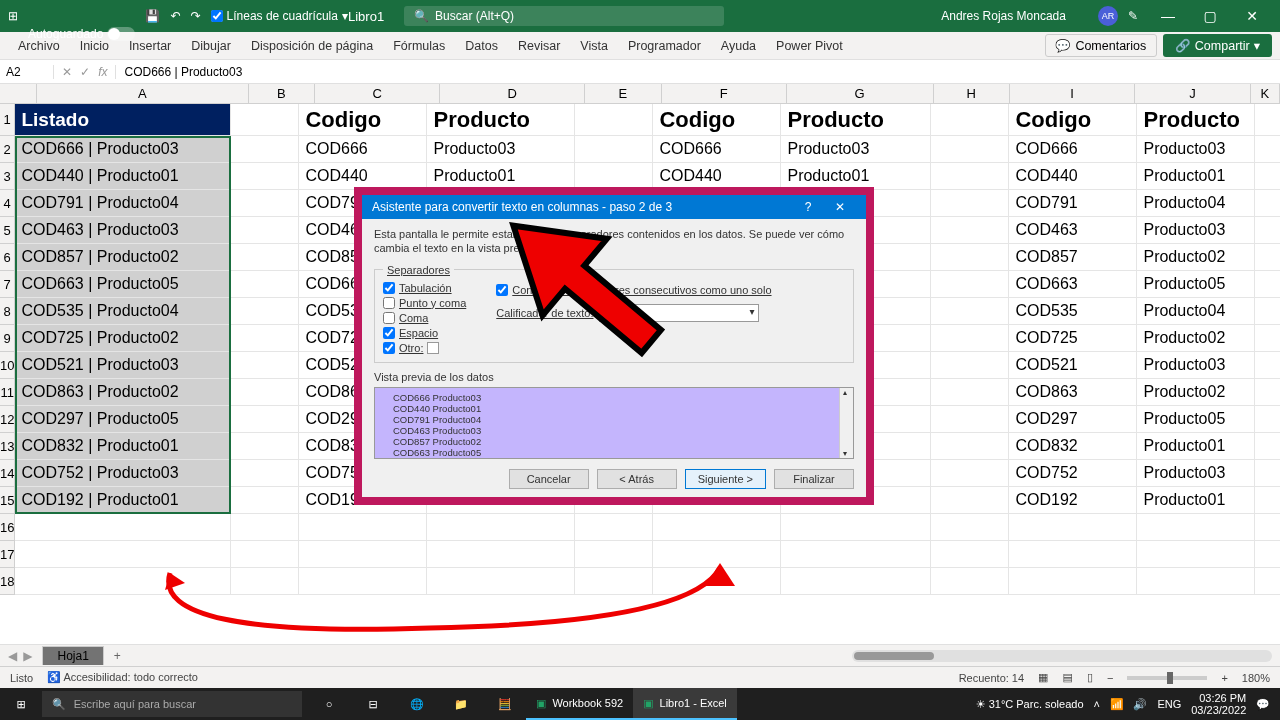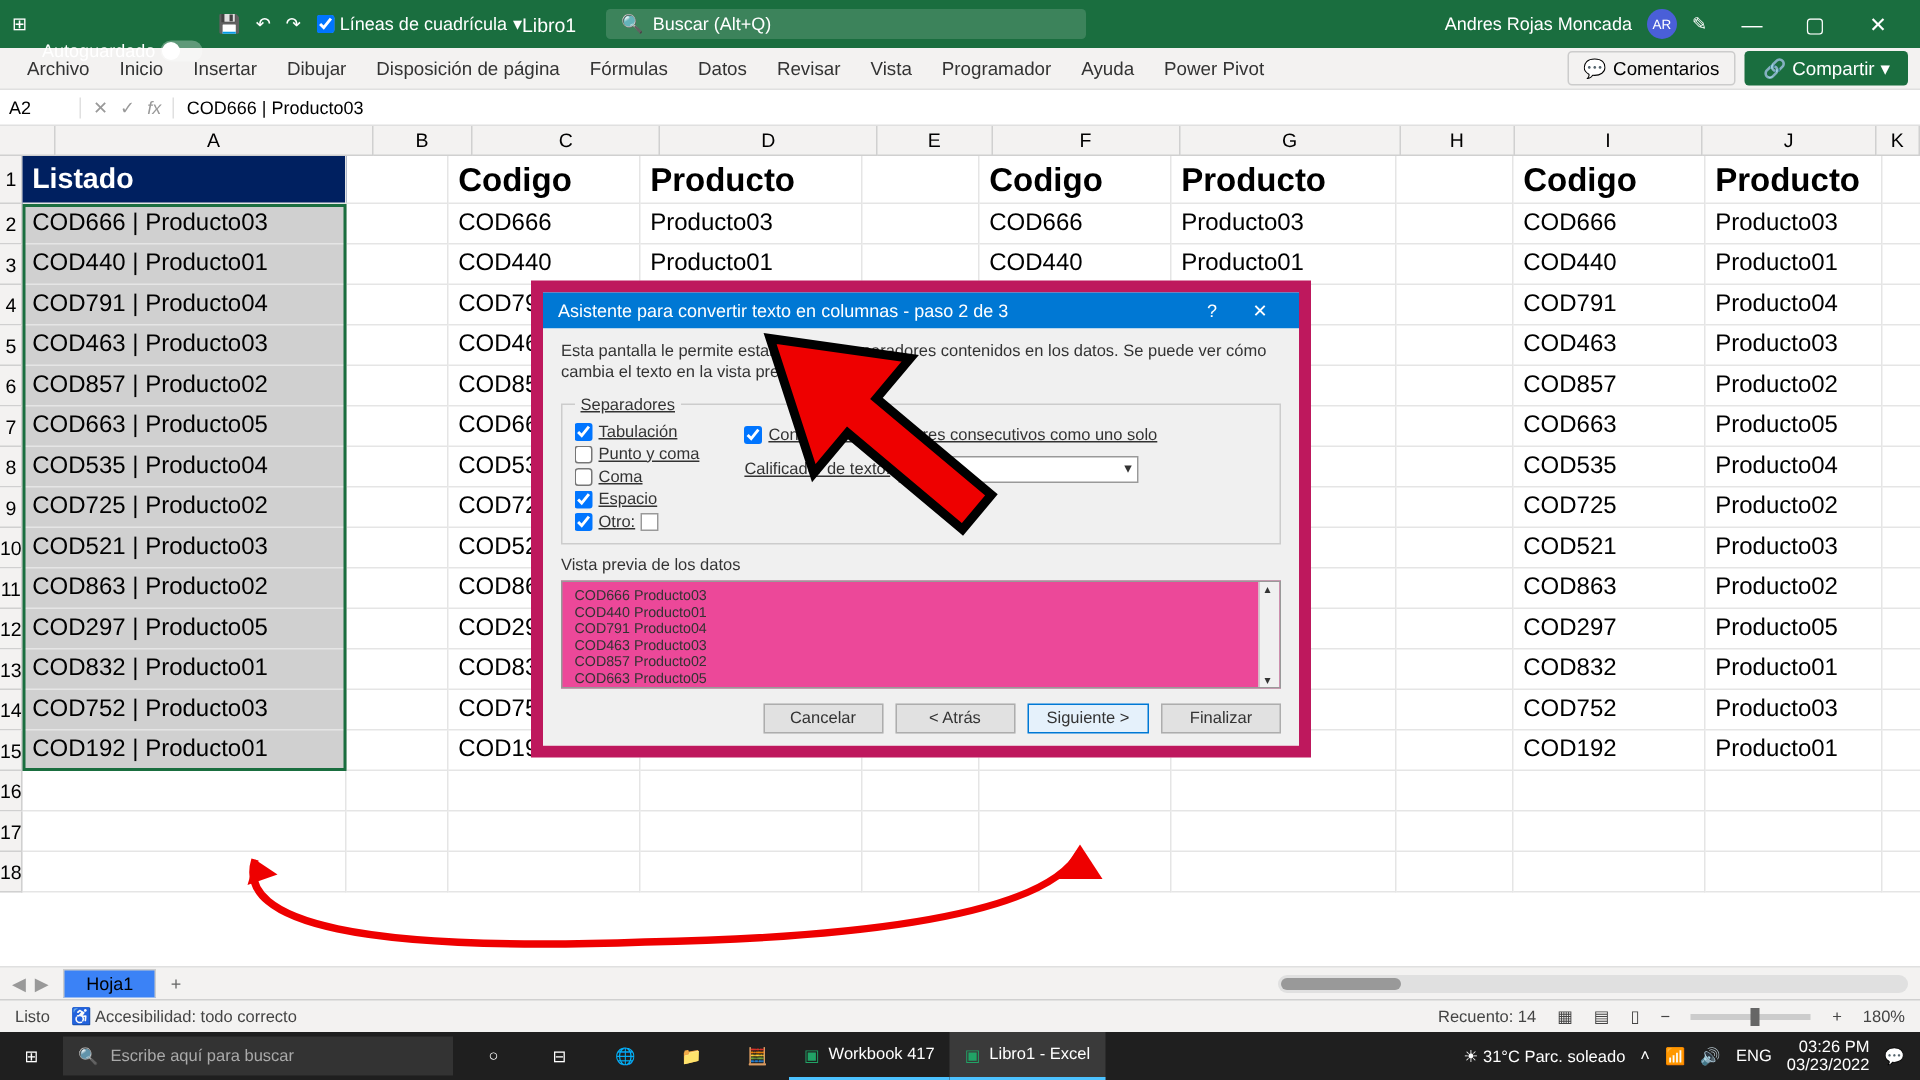--- a/index.html
+++ b/index.html
@@ -10,21 +10,21 @@
 .titlebar .left-group { display: flex; align-items: center; gap: 10px; }
 .autosave-toggle { display: flex; align-items: center; gap: 4px; margin-top: 36px; }
 .toggle-switch { width: 28px; height: 14px; border-radius: 7px; background: rgba(255,255,255,0.3); position: relative; }
 .toggle-switch::after { content: ''; width: 12px; height: 12px; border-radius: 50%; background: #fff; position: absolute; left: 1px; top: 1px; }
 .gridlines-check { display: flex; align-items: center; gap: 4px; }
 .gridlines-check input { width: 12px; height: 12px; }
 .titlebar .center-group { flex: 1; display: flex; align-items: center; justify-content: flex-start; gap: 20px; }
 .doc-name { font-size: 13px; }
 .search-box { background: rgba(255,255,255,0.15); border-radius: 3px; padding: 3px 10px; width: 320px; display: flex; align-items: center; gap: 6px; }
 .titlebar .right-group { display: flex; align-items: center; gap: 10px; }
-.user-avatar { width: 20px; height: 20px; border-radius: 50%; background: #4a5fd8; font-size: 9px; display: flex; align-items: center; justify-content: center; }
+.user-avatar { width: 20px; height: 20px; border-radius: 50%; background: #4a5fd8; font-size: 9px; display: flex; align-items: center; justify-content: center; margin-left: 22px; }
 .window-controls { display: flex; gap: 2px; }
 .win-btn { width: 40px; height: 24px; display: flex; align-items: center; justify-content: center; font-size: 14px; }
 
 
 .ribbon-tabs { height: 28px; background: #f3f2f1; display: flex; align-items: center; padding: 0 8px; border-bottom: 1px solid #e0e0e0; font-size: 12.5px; }
 .ribbon-tabs .tab { padding: 0 10px; height: 100%; display: flex; align-items: center; color: #333; cursor: pointer; }
 .ribbon-tabs .spacer { flex: 1; }
 .ribbon-tabs .comments-btn { padding: 3px 10px; border: 1px solid #ccc; border-radius: 3px; margin-right: 6px; display: flex; align-items: center; gap: 4px; }
 .ribbon-tabs .share-btn { background: #1a6e3f; color: #fff; padding: 4px 12px; border-radius: 3px; display: flex; align-items: center; gap: 4px; }
 
@@ -53,21 +53,21 @@
 .sel-border { position: absolute; border: 2px solid #1a6e3f; pointer-events: none; }
 
 
 .wA { width: 216px; } .wB { width: 68px; } .wC { width: 128px; } .wD { width: 148px; }
 .wE { width: 78px; } .wF { width: 128px; } .wG { width: 150px; } .wH { width: 78px; }
 .wI { width: 128px; } .wJ { width: 118px; } .wK { width: 30px; }
 
 
 .sheet-tabs { height: 22px; border-top: 1px solid #e0e0e0; display: flex; align-items: center; font-size: 12px; padding: 0 8px; background: #f3f2f1; }
 .sheet-nav { display: flex; gap: 6px; color: #999; margin-right: 10px; }
-.sheet-tab { background: #3b82f6; border: 1px solid #ccc; border-bottom: none; padding: 2px 14px; }
+.sheet-tab { background: #737373; border: 1px solid #ccc; border-bottom: none; padding: 2px 14px; }
 .sheet-add { padding: 0 10px; color: #666; }
 .sheet-tabs .spacer { flex: 1; }
 .hscroll { width: 420px; height: 12px; background: #e0e0e0; border-radius: 6px; position: relative; }
 .hscroll::after { content: ''; position: absolute; left: 2px; top: 2px; width: 80px; height: 8px; background: #999; border-radius: 4px; }
 
 
 .statusbar { height: 22px; background: #f3f2f1; border-top: 1px solid #d0d0d0; display: flex; align-items: center; font-size: 11px; padding: 0 10px; color: #444; gap: 14px; }
 .statusbar .spacer { flex: 1; }
 .zoom-slider { width: 80px; height: 4px; background: #ccc; position: relative; }
 .zoom-slider::after { content: ''; position: absolute; left: 50%; top: -4px; width: 6px; height: 12px; background: #666; }
@@ -95,21 +95,21 @@
 .sep-row { display: flex; gap: 30px; }
 .sep-col { display: flex; flex-direction: column; gap: 3px; }
 .chk { display: flex; align-items: center; gap: 4px; }
 .chk input { width: 12px; height: 12px; }
 .otro-input { width: 24px; height: 16px; border: 1px solid #999; }
 .sep-right { flex: 1; display: flex; flex-direction: column; gap: 8px; padding-top: 2px; }
 .qual-row { display: flex; align-items: center; gap: 6px; }
 .qual-select { width: 160px; height: 18px; border: 1px solid #999; background: #fff; position: relative; }
 .qual-select::after { content: '▾'; position: absolute; right: 4px; top: 1px; font-size: 10px; }
 .preview-label { margin: 6px 0 4px; }
-.preview-box { border: 1px solid #999; background: #ec4899; height: 72px; font-family: monospace; font-size: 9.5px; padding: 4px 8px; position: relative; overflow: hidden; }
+.preview-box { border: 1px solid #999; background: #c4b5fd; height: 72px; font-family: monospace; font-size: 9.5px; padding: 4px 18px; position: relative; overflow: hidden; }
 .preview-box .vscroll { position: absolute; right: 0; top: 0; bottom: 0; width: 14px; background: #f0f0f0; border-left: 1px solid #ccc; }
 .preview-box .vscroll::before { content: '▴'; position: absolute; top: 0; left: 3px; font-size: 8px; }
 .preview-box .vscroll::after { content: '▾'; position: absolute; bottom: 0; left: 3px; font-size: 8px; }
 .dialog-buttons { display: flex; justify-content: flex-end; gap: 8px; margin-top: 10px; }
 .dlg-button { min-width: 80px; padding: 3px 12px; border: 1px solid #adadad; background: #e1e1e1; font-size: 11px; text-align: center; cursor: pointer; }
 .dlg-button.primary { border: 1px solid #0078d4; background: #e5f1fb; }
 
 
 .big-arrow { position: absolute; z-index: 20; pointer-events: none; }
 .curve-arrow { position: absolute; z-index: 5; pointer-events: none; }
@@ -571,21 +571,21 @@
   </div>
   <div class="task-icons">
     <div class="task-icon">○</div>
     <div class="task-icon">⊟</div>
     <div class="task-icon">🌐</div>
     <div class="task-icon">📁</div>
     <div class="task-icon">🧮</div>
   </div>
   <div class="task-app">
     <span style="color:#21a366">▣</span>
-      <span>Workbook 417</span>
+      <span>Workbook 592</span>
   </div>
   <div class="task-app active">
     <span style="color:#21a366">▣</span>
       <span>Libro1 - Excel</span>
   </div>
   <div class="spacer"></div>
   <div class="tray">
     <span>☀ <span>31°C  Parc. soleado</span></span>
     <span>˄</span>
     <span>📶</span>

